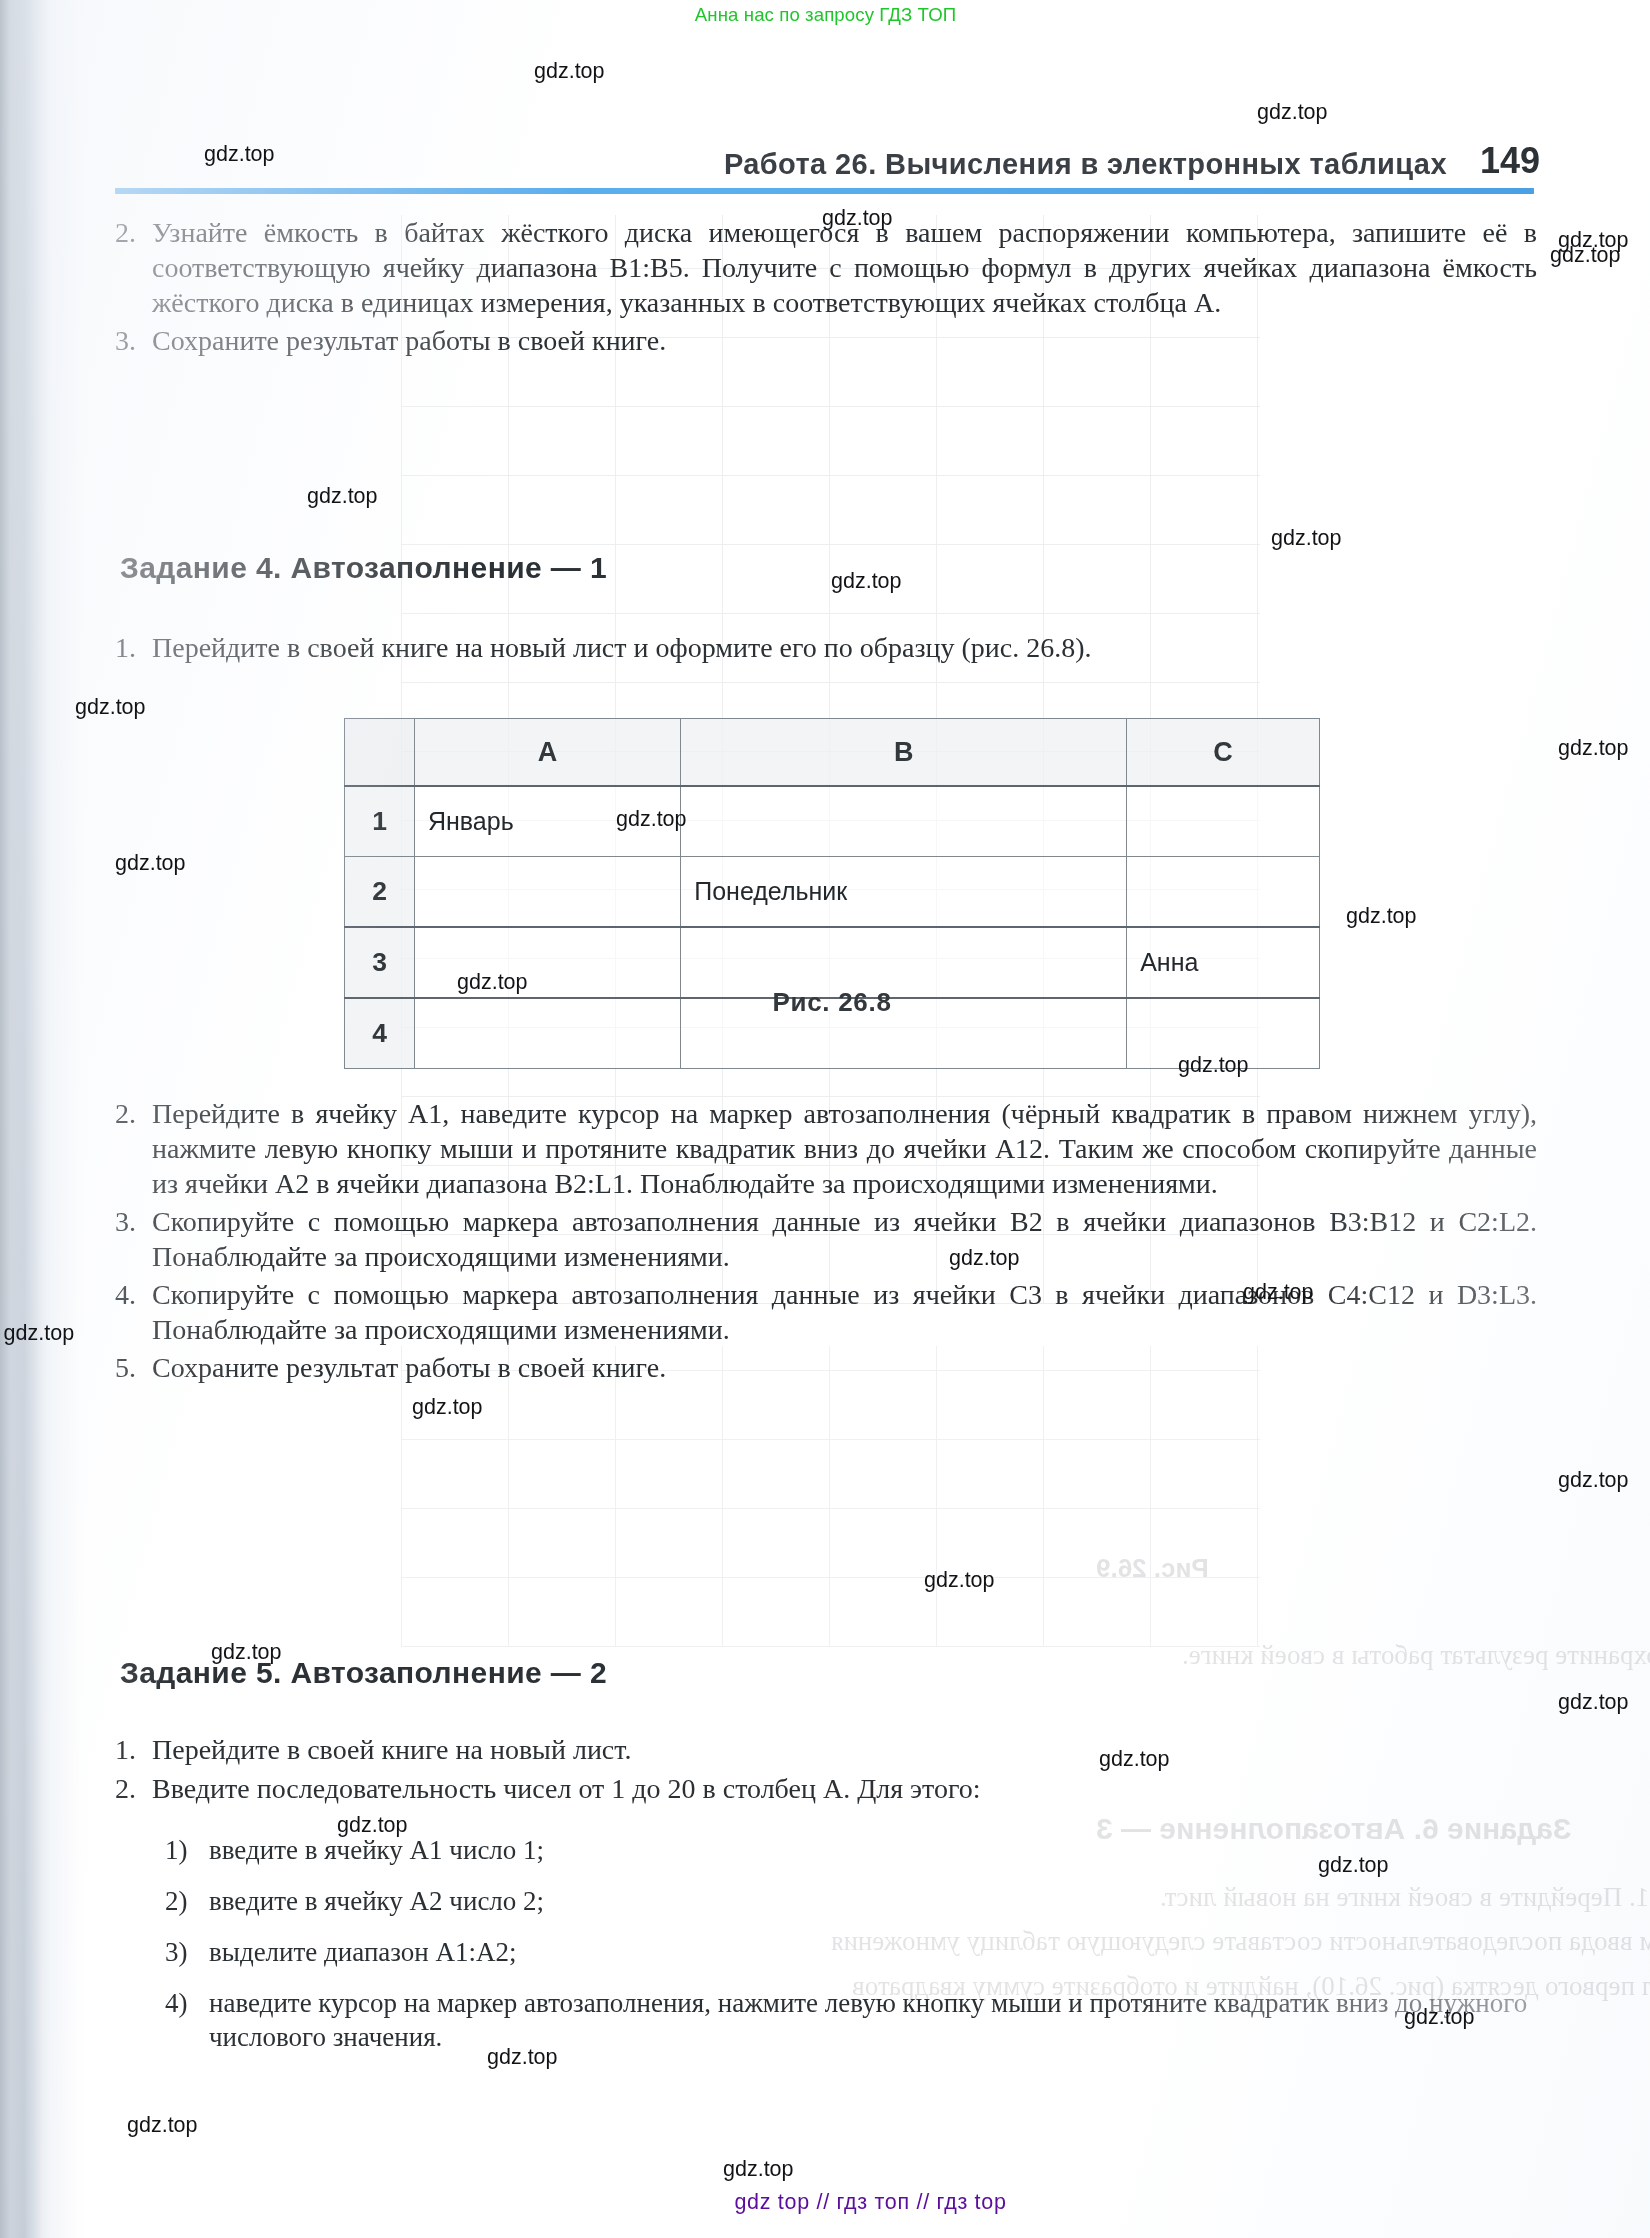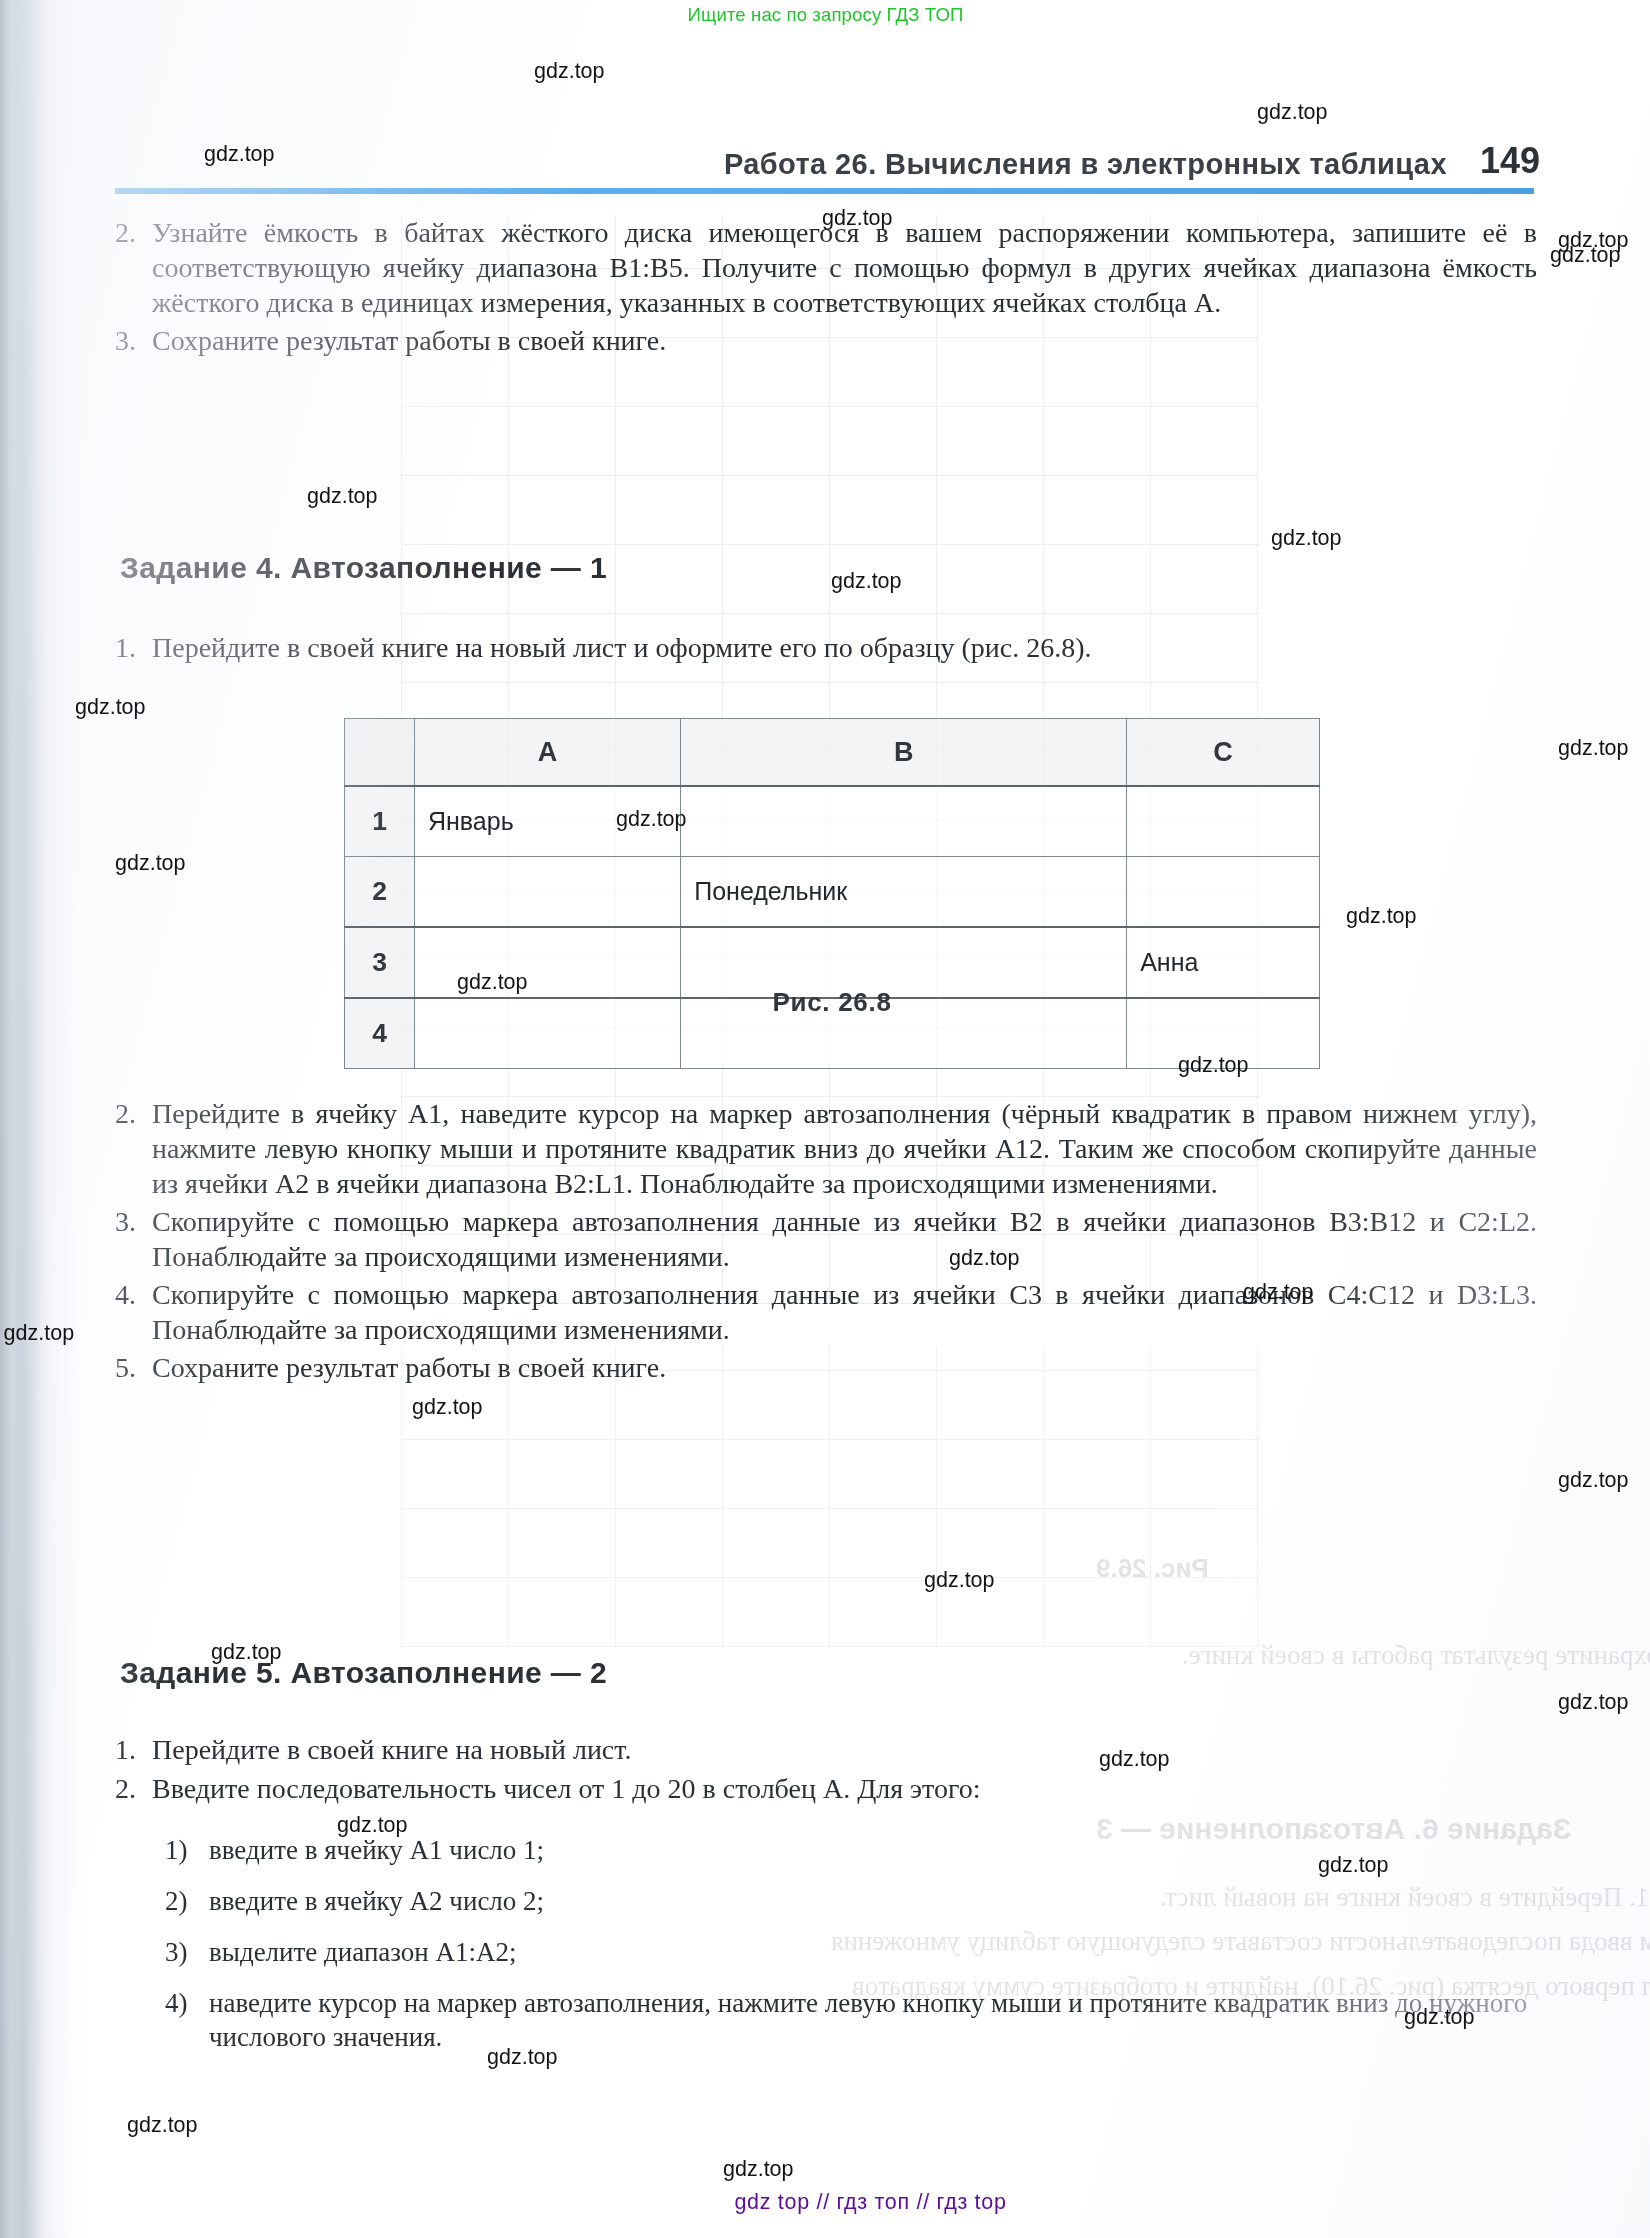--- a/index.html
+++ b/index.html
@@ -161,21 +161,21 @@
   }
 </style>
 </head>
 <body>
 
 <div id="paper">
 
   <div id="ghostgrid"></div>
   <div id="ghostgrid2"></div>
 
-  <div id="banner">Ищите нас по запросу ГДЗ ТОП</div>
+  <div id="banner">Анна нас по запросу ГДЗ ТОП</div>
 
   <div id="runhead">
     <div class="title">Работа 26. Вычисления в электронных таблицах</div>
     <div class="pageno">149</div>
   </div>
   <div id="rule"></div>
 
   <div class="block" style="left:115px;top:215px;width:1422px;">
     <div class="li">
       <span class="num">2.</span>

